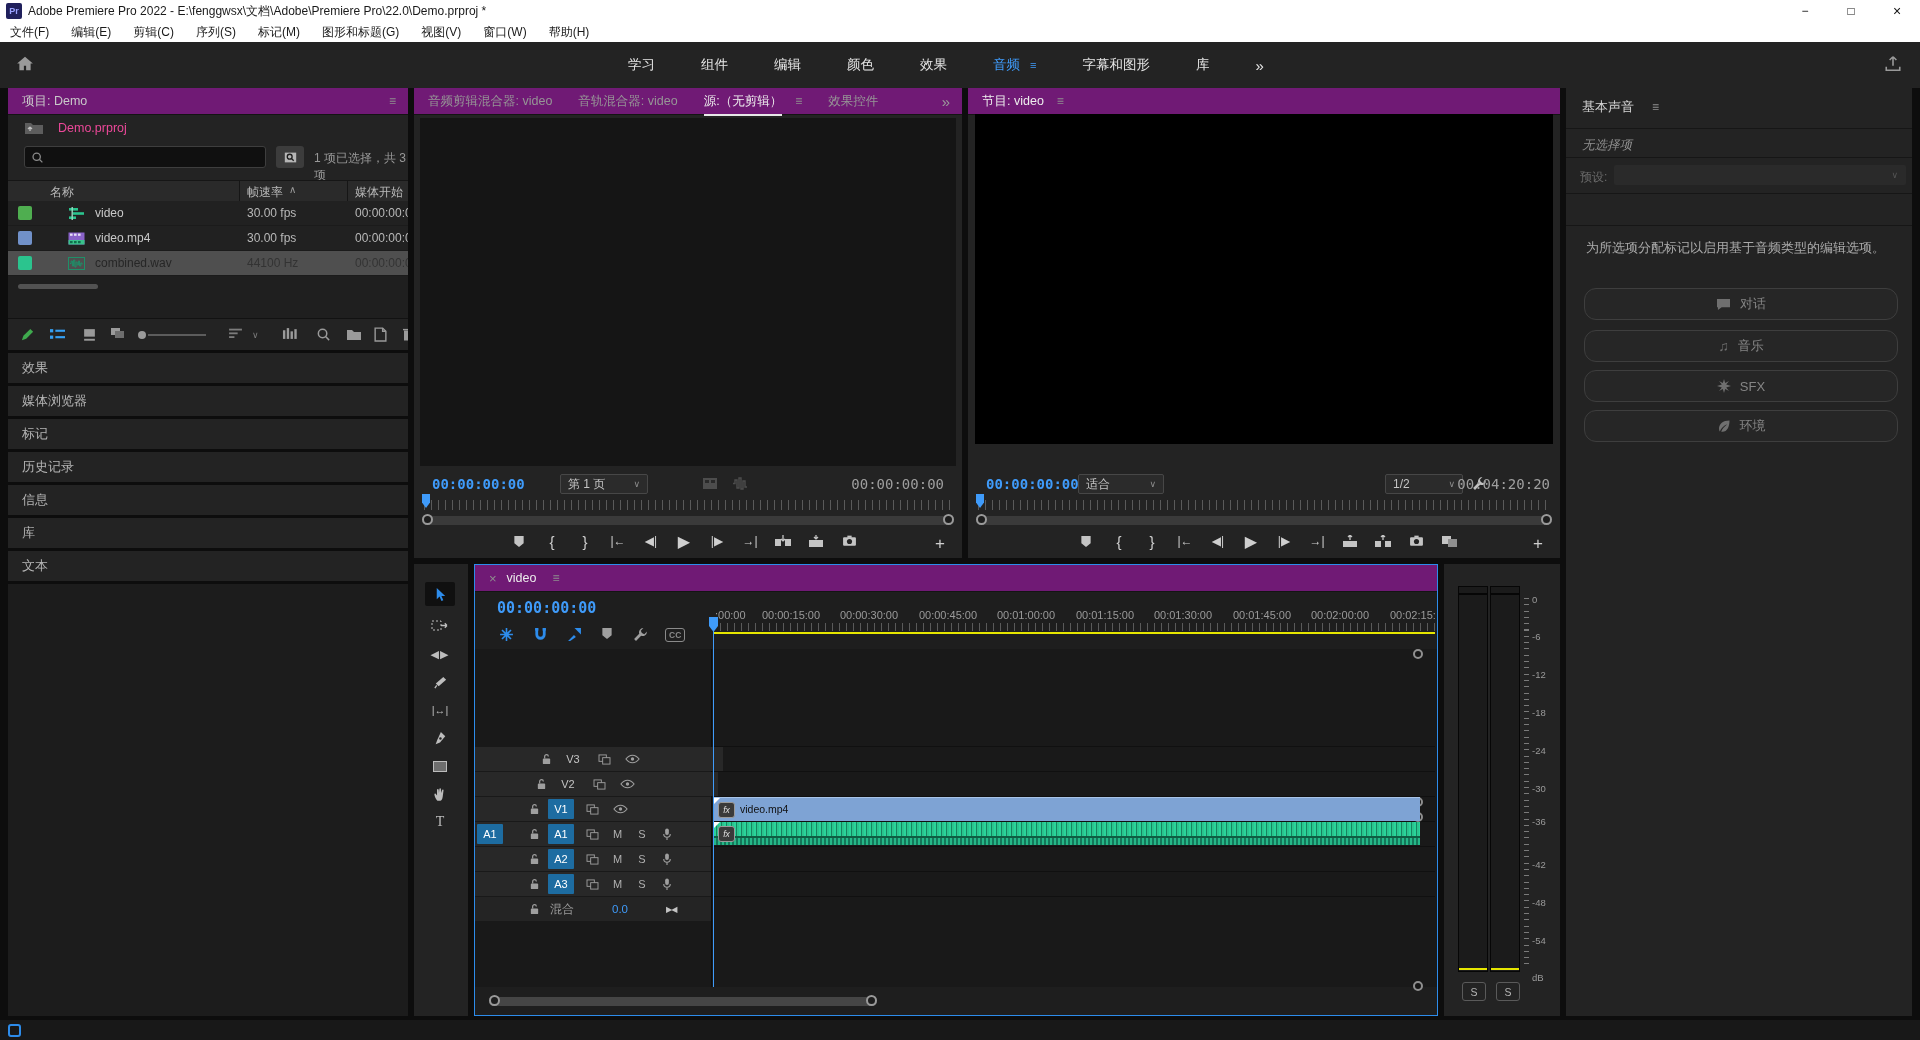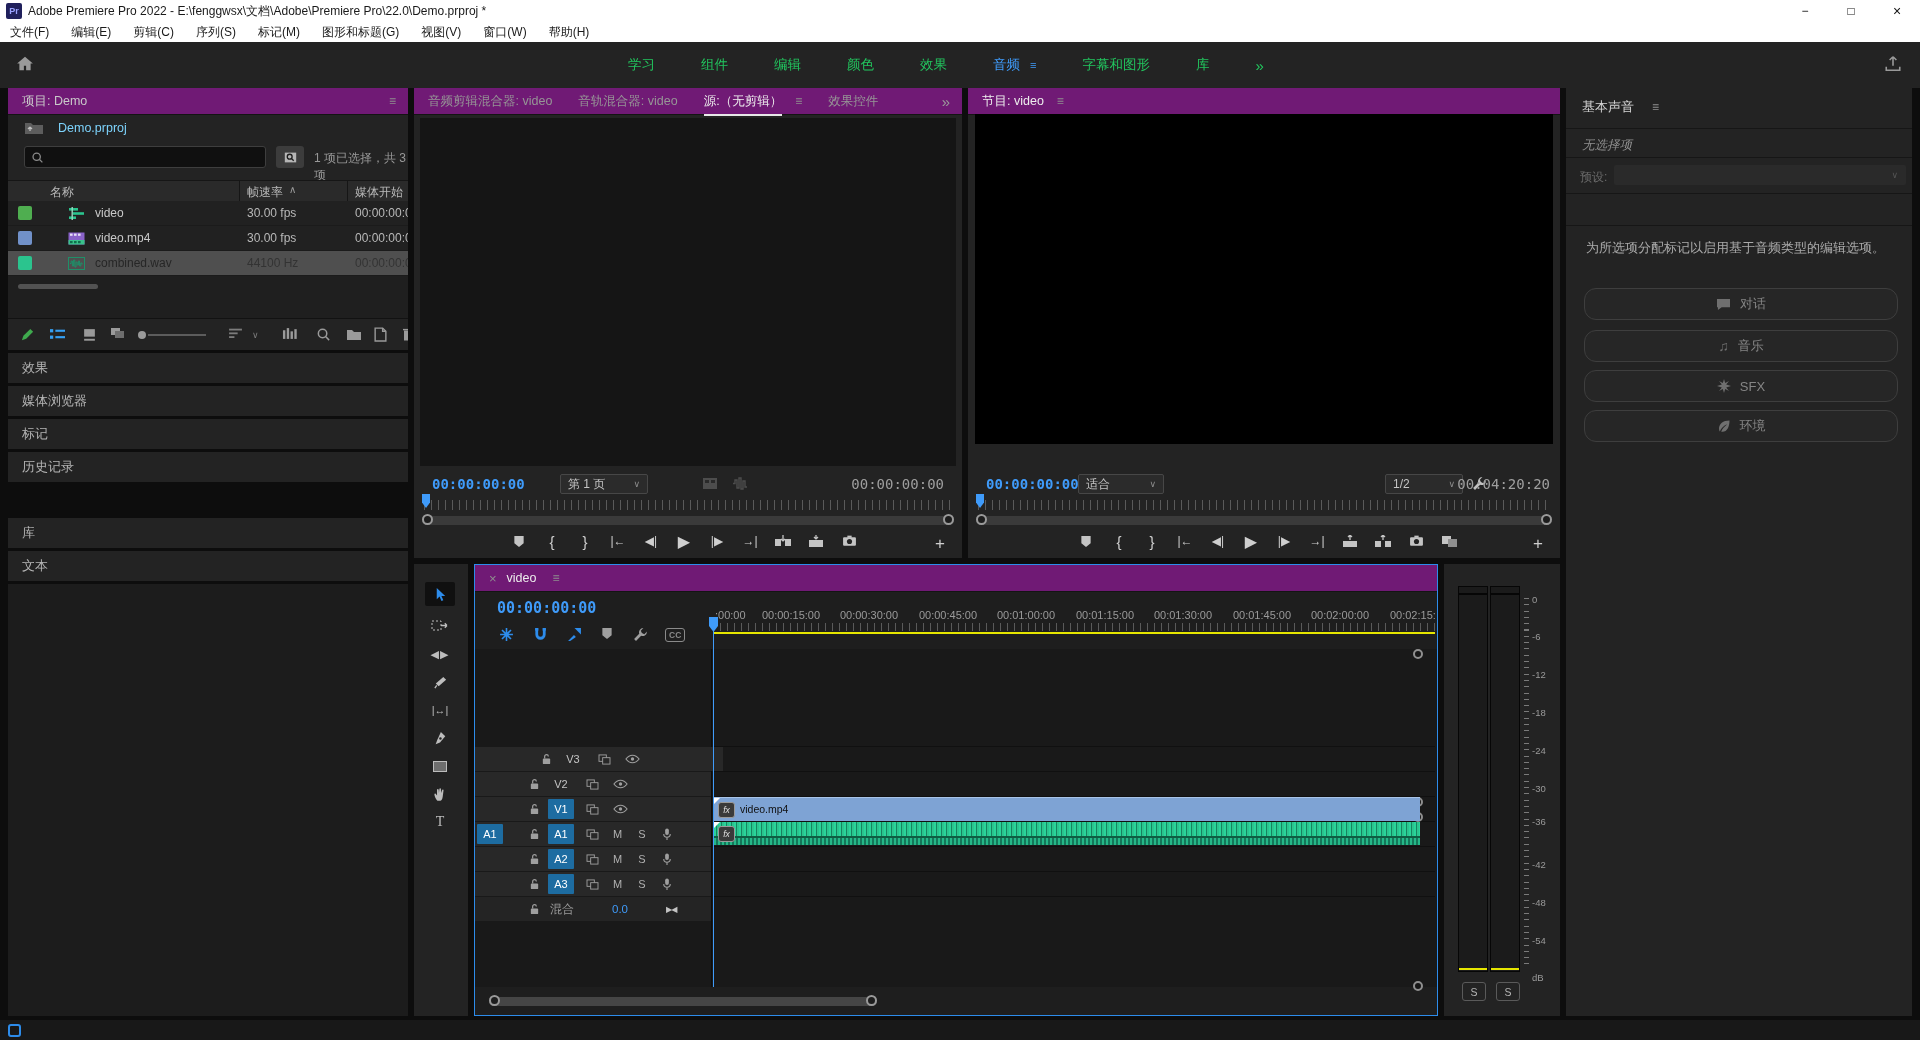--- a/index.html
+++ b/index.html
@@ -8,21 +8,21 @@
   .abs{position:absolute;}
   .panel{position:absolute;background:#232323;overflow:hidden;}
   .flex{display:flex;align-items:center;}
   svg{display:block;}
   
   #titlebar{position:absolute;left:0;top:0;width:1920px;height:22px;background:#ffffff;color:#1a1a1a;display:flex;align-items:center;}
   #menubar{position:absolute;left:0;top:22px;width:1920px;height:20px;background:#ffffff;color:#1a1a1a;display:flex;align-items:center;gap:22px;padding-left:10px;font-size:12px;}
   .winbtn{width:46px;height:22px;display:flex;align-items:center;justify-content:center;font-size:12px;color:#111;}
   
   #wsbar{position:absolute;left:0;top:42px;width:1920px;height:46px;background:#232323;}
-  .wstab{color:#22c55e;font-size:13.5px;white-space:nowrap;cursor:default;}
+  .wstab{color:#e5e5e5;font-size:13.5px;white-space:nowrap;cursor:default;}
   .wstab.active{color:#3f9bfa;}
   
   .tabbar{position:absolute;left:0;right:0;top:0;height:26px;background:#701a75;display:flex;align-items:center;gap:26px;padding:0 14px;color:#969696;font-size:12.5px;white-space:nowrap;border-bottom:1px solid #141414;}
   .tab-active{color:#ededed;position:relative;}
   .tab-underline:after{content:"";position:absolute;left:0;right:0;bottom:-6px;height:2px;background:#e8e8e8;}
   .menu-glyph{color:#8f8f8f;font-size:12px;margin-left:6px;}
   
   .tc{font-family:"DejaVu Sans Mono","Liberation Mono",monospace;font-weight:bold;color:#3f9bfa;font-size:14px;}
   .tc-gray{color:#9f9f9f;font-weight:normal;}
   
@@ -117,21 +117,21 @@
       <span class="tab-active" style="color:#c9c9c9;">项目: Demo</span>
       <span class="menu-glyph" style="position:absolute;right:12px;">≡</span>
     </div>
     <div class="abs flex" style="left:16px;top:32px;gap:14px;">
       <span style="color:#8d8d8d;">
         <svg width="20" height="15" viewBox="0 0 20 15">
             <path d="M1 3h6l2 2h10v9H1z" fill="#5d5d5d"></path>
             <path d="M6 11V7M6 7L4 9M6 7l2 2" stroke="#bfbfbf" stroke-width="1.3" fill="none"></path>
           </svg>
       </span>
-      <span style="color:#7dd3fc;font-size:12.5px;">Demo.prproj</span>
+      <span style="color:#ec4899;font-size:12.5px;">Demo.prproj</span>
     </div>
     <div class="abs" style="left:16px;top:58px;width:242px;height:22px;background:#101010;border:1px solid #3e3e3e;border-radius:3px;box-sizing:border-box;display:flex;align-items:center;padding:0 6px;gap:6px;">
       <span style="color:#8a8a8a;">
         <svg width="13" height="13" viewBox="0 0 16 16">
             <circle cx="7" cy="7" r="4.5" fill="none" stroke="currentColor" stroke-width="1.6"></circle>
             <line x1="10.5" y1="10.5" x2="14" y2="14" stroke="currentColor" stroke-width="1.6"></line>
           </svg>
       </span>
       <input style="background: transparent; border: none; outline: none; color: rgb(221, 221, 221); width: 200px; font-size: 12px;" value="">
     </div>
@@ -275,20 +275,23 @@
     </div>
   <div class="ltab" style="top:386px;">
       <span>媒体浏览器</span>
     </div>
   <div class="ltab" style="top:419px;">
       <span>标记</span>
     </div>
   <div class="ltab" style="top:452px;">
       <span>历史记录</span>
     </div>
+  <div class="ltab" style="top:485px;">
+      <span>信息</span>
+    </div>
   <div class="ltab" style="top:518px;">
       <span>库</span>
     </div>
   <div class="ltab" style="top:551px;">
       <span>文本</span>
     </div>
   <div class="abs" style="left:8px;top:584px;width:400px;height:432px;background:#1c1c1c;"></div>
 
   <div class="panel" style="left:414px;top:88px;width:548px;height:470px;">
     <div class="tabbar">
@@ -556,21 +559,21 @@
             <rect x="5" y="4" width="8" height="7" fill="#282828" stroke="currentColor"></rect>
           </svg>
         </span>
       <span class="thicon" style="margin-left:14px;">
           <svg width="15" height="10" viewBox="0 0 16 10">
             <path d="M1 5c2.5-3.3 4.7-4 7-4s4.5.7 7 4c-2.5 3.3-4.7 4-7 4S3.5 8.3 1 5z" fill="none" stroke="currentColor" stroke-width="1.2"></path>
             <circle cx="8" cy="5" r="1.8" fill="currentColor"></circle>
           </svg>
         </span>
     </div>
-    <div class="trow" style="top:207px;">
+    <div class="trow" style="top:207px;padding-left:7px;">
       <span class="thicon" style="margin-left:54px;">
           <svg width="11" height="13" viewBox="0 0 12 14">
             <rect x="2" y="6" width="8" height="6" rx="1" fill="currentColor"></rect>
             <path d="M4 6V3.6a2 2 0 014 0" fill="none" stroke="currentColor" stroke-width="1.3"></path>
           </svg>
         </span>
       <span class="tlabel" style="margin-left:8px;">V2</span>
       <span class="thicon" style="margin-left:12px;">
           <svg width="13" height="11" viewBox="0 0 14 12">
             <rect x="1" y="1" width="8" height="7" fill="none" stroke="currentColor"></rect>

